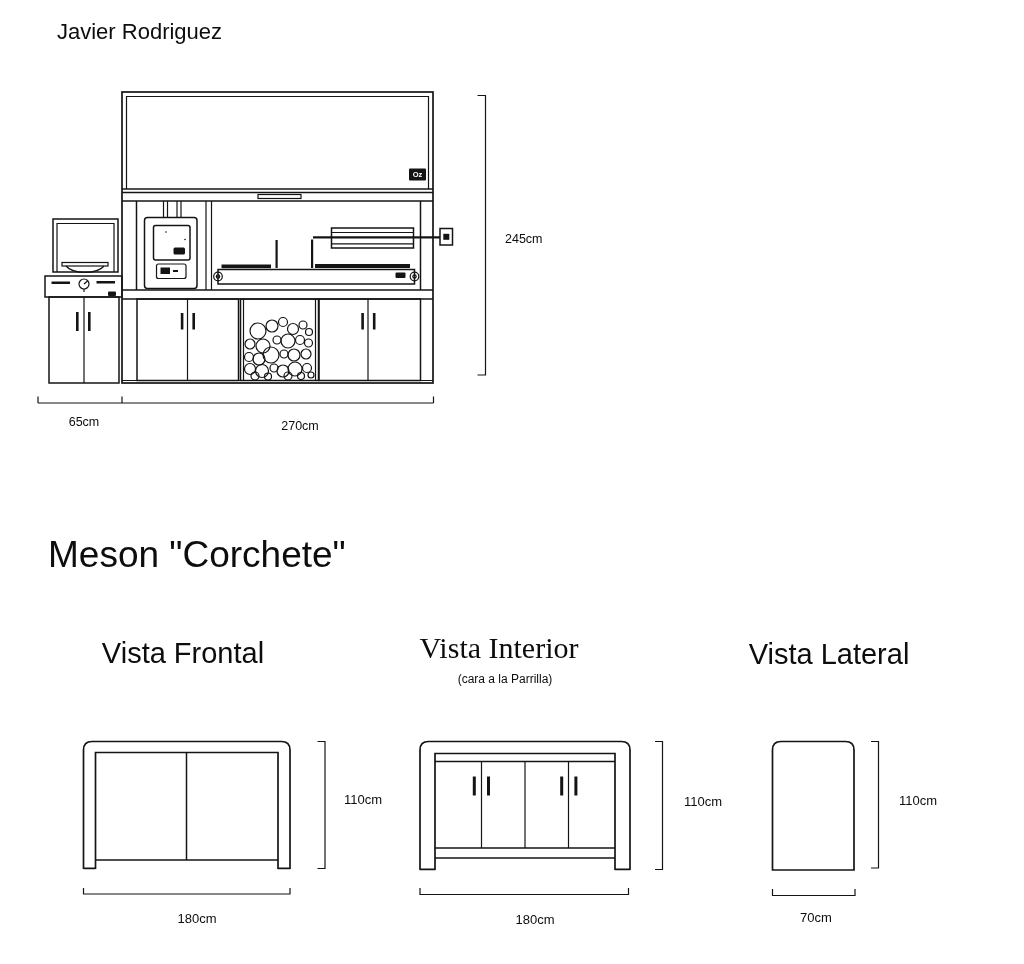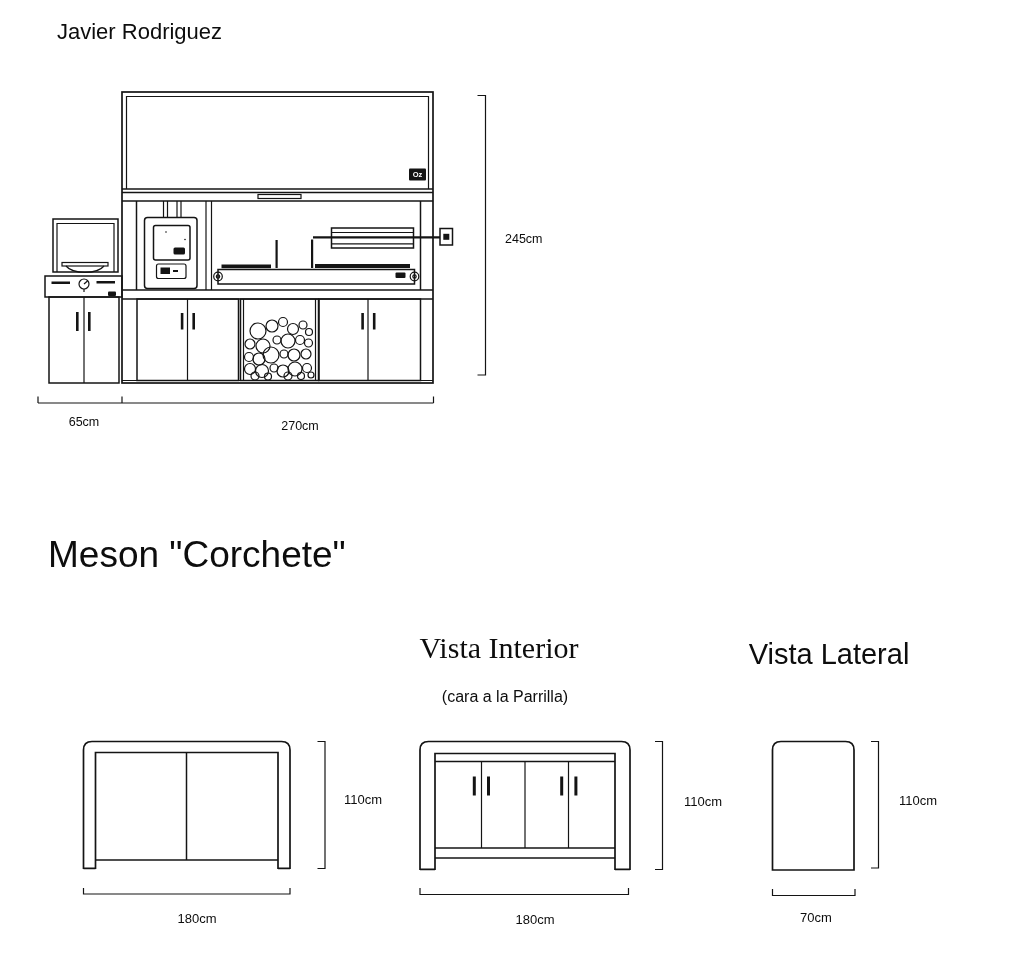--- a/index.html
+++ b/index.html
@@ -14,21 +14,21 @@
   .sheet{position:absolute;inset:0;}
   svg.lineart{position:absolute;left:0;top:0;}
   svg.lineart *{vector-effect:none;}
   .label{position:absolute;white-space:nowrap;color:#0d0d0d;line-height:1.1;}
   .centered{transform:translateX(-50%);}
   .author{left:57px;top:20px;font-size:22px;}
   .sheet-title{left:48px;top:535px;font-size:37px;}
   .view-heading{font-size:29px;}
   .h-frontal{left:183px;top:638px;}
   .h-interior{left:499px;top:631px;font-size:30px;font-family:Liberation Serif, serif;}
-  .h-interior-sub{left:505px;top:688px;font-size:16px;}
+  .h-interior-sub{left:505px;top:673px;font-size:12px;}
   .h-lateral{left:829px;top:639px;}
   .dim{font-size:12.5px;}
   .dim-views{font-size:13px;text-align:center;}
   .d-245{left:505px;top:233px;}
   .d-65{left:84px;top:416px;}
   .d-270{left:300px;top:420px;}
   .d-f110{left:344px;top:793px;}
   .d-f180{left:197px;top:912px;}
   .d-i110{left:684px;top:795px;}
   .d-i180{left:535px;top:913px;}
@@ -233,20 +233,21 @@
   </svg>
 
   <div class="label author">Javier Rodriguez</div>
 
   <div class="label dim d-245">245cm</div>
   <div class="label dim d-65 centered">65cm</div>
   <div class="label dim d-270 centered">270cm</div>
 
   <div class="label sheet-title">Meson "Corchete"</div>
 
+  <div class="label view-heading h-frontal centered">Vista Frontal</div>
   <div class="label view-heading h-interior centered">Vista Interior</div>
   <div class="label h-interior-sub centered">(cara a la Parrilla)</div>
   <div class="label view-heading h-lateral centered">Vista Lateral</div>
 
   <div class="label dim-views d-f110">110cm</div>
   <div class="label dim-views d-f180 centered">180cm</div>
   <div class="label dim-views d-i110">110cm</div>
   <div class="label dim-views d-i180 centered">180cm</div>
   <div class="label dim-views d-l110">110cm</div>
   <div class="label dim-views d-l70 centered">70cm</div>

